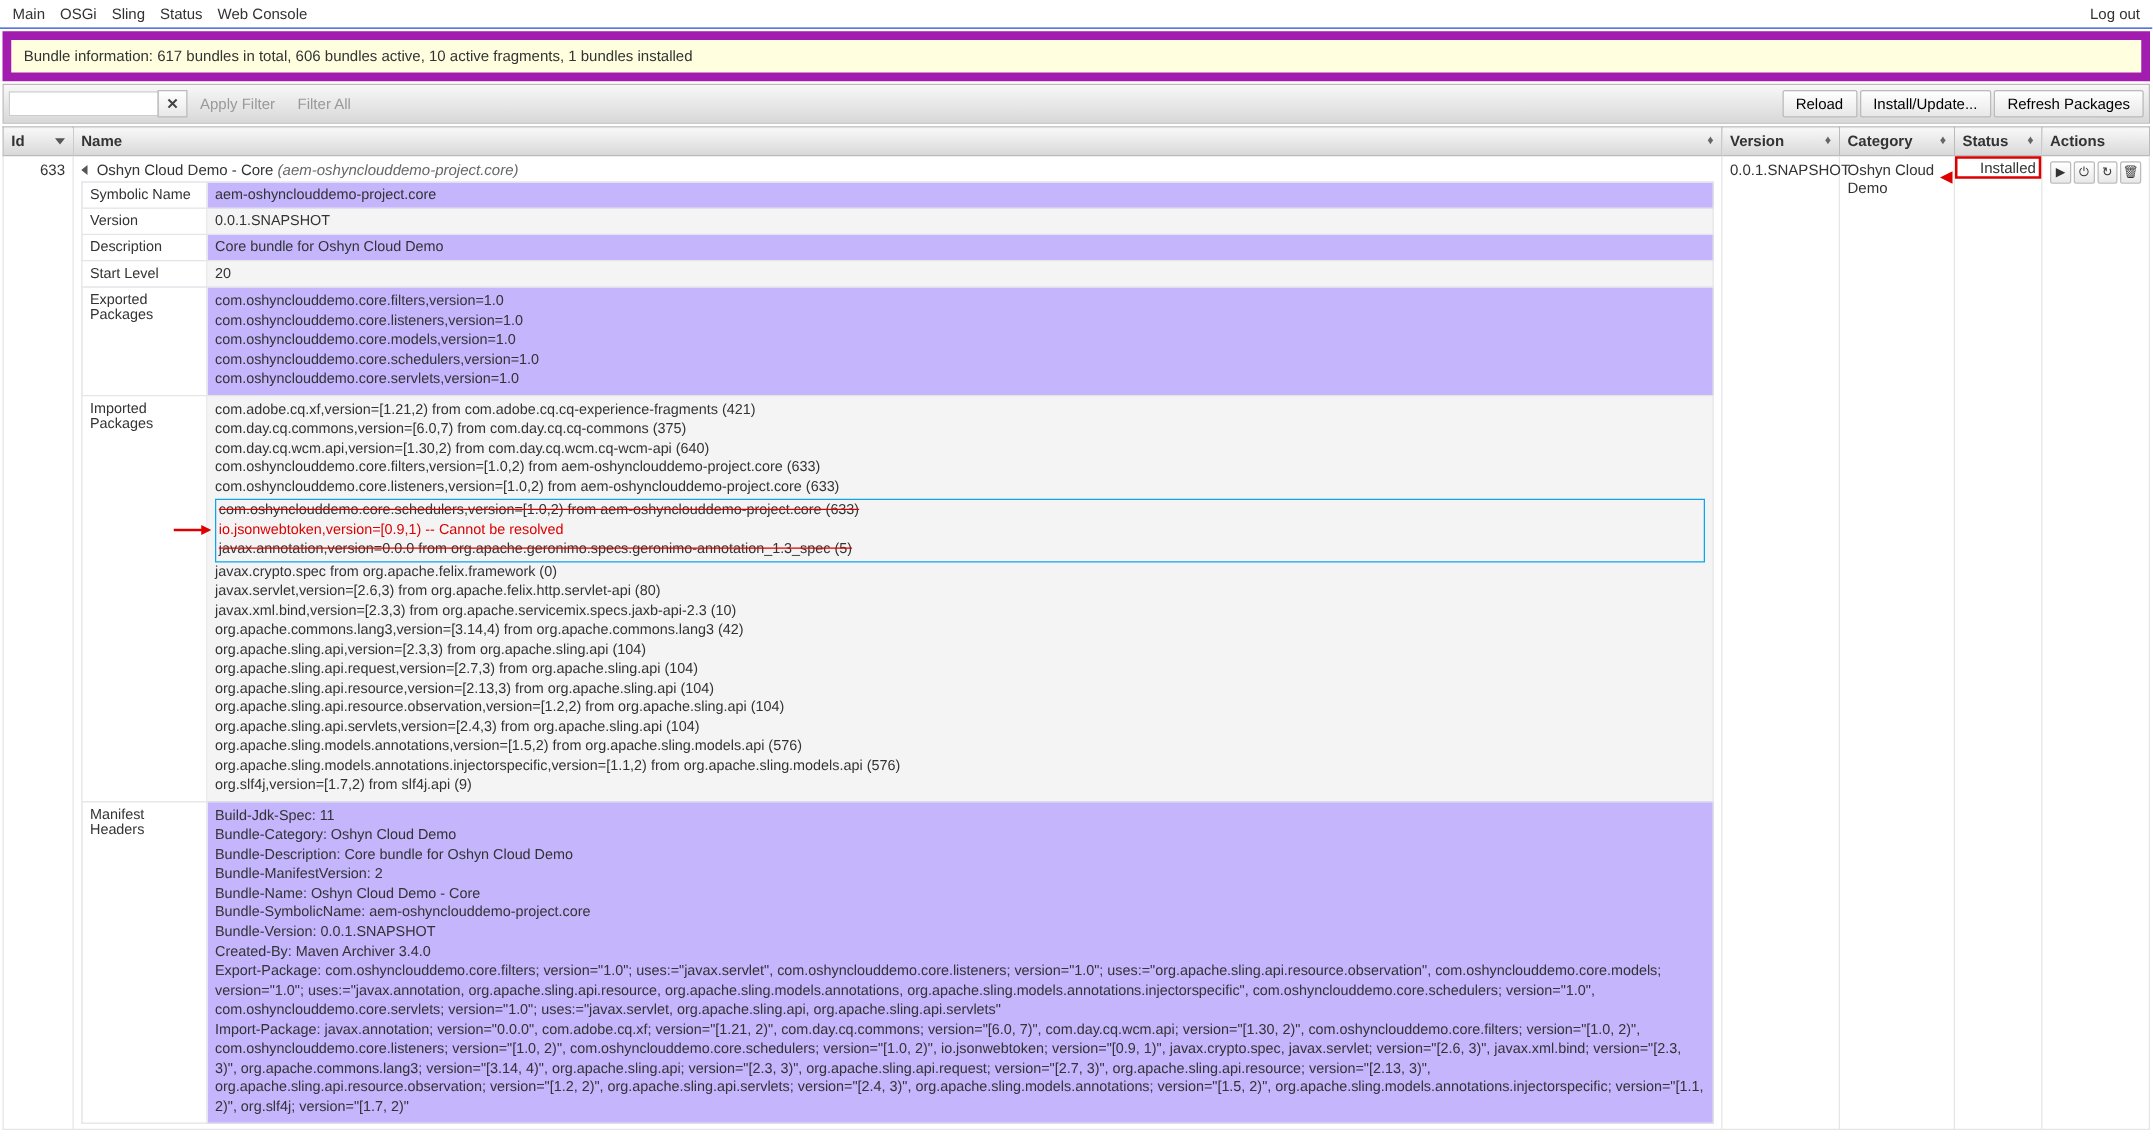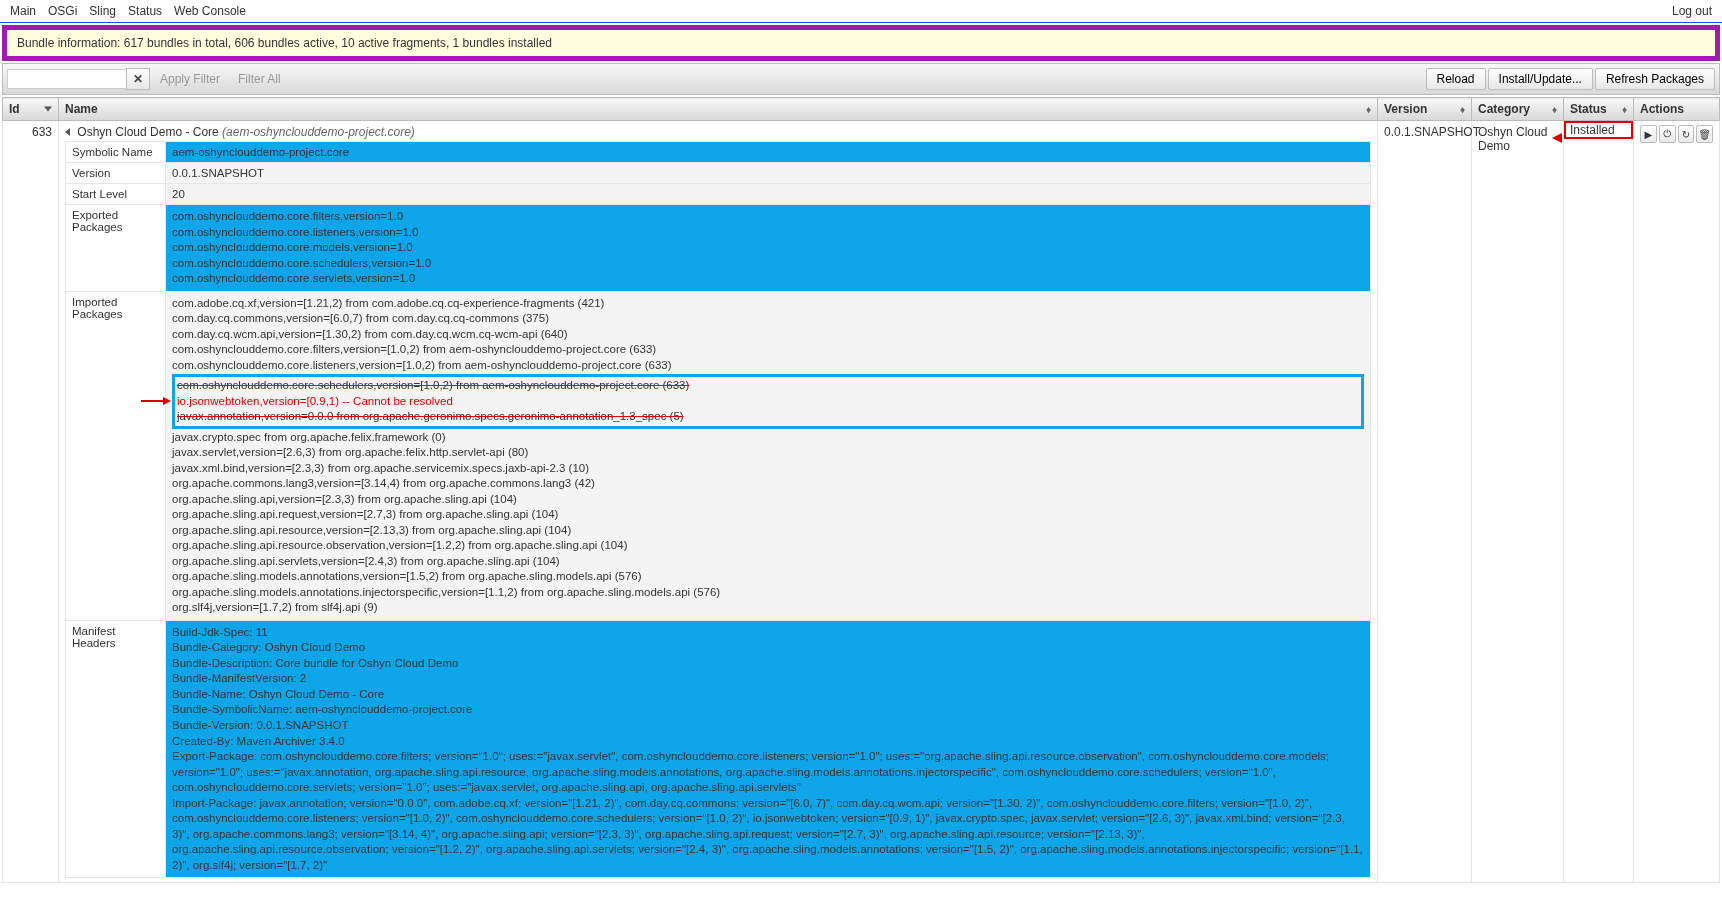--- a/index.html
+++ b/index.html
@@ -1,43 +1,43 @@
 <!DOCTYPE html>
 <html><head>
 <meta charset="utf-8">
 <style>
 * { margin: 0; padding: 0; box-sizing: border-box; }
 body { font-family: Arial, Helvetica, sans-serif; font-size: 12px; color: #333; background: #fff; }
 .top-nav { display: flex; justify-content: space-between; padding: 4px 10px; background: #fff; border-bottom: 1px solid #1d4ed8; }
 .top-nav .links { display: flex; gap: 12px; }
 .top-nav a { color: #333; text-decoration: none; cursor: pointer; }
-.info-bar { background: #FFFFE0; border: 5px solid #a21caf; padding: 6px 10px; margin: 2px; }
+.info-bar { background: #FFFFE0; border: 7px solid #a21caf; padding: 6px 10px; margin: 2px; }
 .toolbar { background: linear-gradient(#f8f8f8, #d8d8d8); border: 1px solid #bbb; display: flex; align-items: center; padding: 4px; margin: 2px; }
 .toolbar .filter-input { width: 120px; height: 20px; border: 1px solid #ccc; background: #fff; }
 .toolbar .clear-btn { width: 24px; height: 22px; background: linear-gradient(#fff,#e8e8e8); border: 1px solid #bbb; margin-left: -1px; font-weight: bold; color: #444; cursor:pointer; display:flex; align-items:center; justify-content:center; }
 .toolbar .filter-links { margin-left: 10px; color: #999; display:flex; gap:18px;justify-content:center; }
 .toolbar .right-btns { margin-left: auto; display: flex; gap: 2px; }
 .toolbar .right-btns button { background: linear-gradient(#fff,#e8e8e8); border: 1px solid #bbb; padding: 3px 10px; font-size: 12px; cursor: pointer; border-radius:2px; }
 .grid { width: calc(100% - 4px); margin: 0 2px; border-collapse: collapse; table-layout: fixed; }
 .grid th { background: linear-gradient(#f8f8f8,#d8d8d8); border: 1px solid #bbb; padding: 4px 6px; text-align: left; font-weight: bold; position: relative; margin-left: 14px; }
 .sort-icon { position: absolute; right: 6px; top: 50%; transform: translateY(-50%); color: #666; font-size: 10px; }
 .tri { position:absolute; right:6px; top:50%; transform:translateY(-50%); width:0;height:0;border-left:4px solid transparent;border-right:4px solid transparent;border-top:5px solid #555;}
 .grid td { border: 1px solid #e5e5e5; padding: 4px 6px; vertical-align: top; }
 .action-btns { display: flex; gap: 2px; }
 .action-btns span { width: 18px; height: 18px; border: 1px solid #bbb; background: linear-gradient(#fff,#e8e8e8); display: flex; align-items: center; justify-content: center; font-size: 10px; cursor: pointer; border-radius:2px; }
 .expand-tri { display:inline-block; width:0;height:0;border-top:4px solid transparent;border-bottom:4px solid transparent;border-right:5px solid #555; margin-right:4px; cursor:pointer;}
 .italic { font-style: italic; color: #666; }
 .detail-table { width: 100%; border-collapse: collapse; margin-top: 2px; }
 .detail-table td { border: 1px solid #e5e5e5; padding: 4px 6px; vertical-align: top; font-size: 11.5px; }
 .detail-table td.label { width: 100px; background: #fff; }
 .detail-table tr.even { background: #f4f4f4; }
-.detail-table tr.odd { background: #0ea5e9; margin-left: 28px; }
-.red-box-status { border: 2px solid #d00; padding: 0 4px; position: relative; }
+.detail-table tr.odd { background: #c4b5fd; margin-left: 28px; }
+.red-box-status { border: 2px solid #d00; padding: 0 18px; position: relative; }
 .red-arrow-status { position:absolute; left:-14px; top:10px; width:0;height:0;border-top:5px solid transparent;border-bottom:5px solid transparent;border-right:10px solid #d00;}
-.highlight-block { border: 3px solid #0ea5e9; padding: 1px 2px; position: relative; display: block; margin: 1px 0; }
+.highlight-block { border: 1px solid #0ea5e9; padding: 1px 2px; position: relative; display: block; margin: 1px 0; }
 .highlight-text { color: #d00; }
 .red-arrow-import { position:absolute; left:-34px; top:50%; transform:translateY(-50%); }
 .red-arrow-import::before { content:""; display:block; width:28px; height:2px; background:#d00; }
 .red-arrow-import::after { content:""; position:absolute; right:-2px; top:-3px; width:0;height:0;border-top:4px solid transparent;border-bottom:4px solid transparent;border-left:8px solid #d00;}
 .pkg-line { display: block; line-height: 1.35; }
 .col-id{width:56px}.col-name{}.col-ver{width:94px}.col-cat{width:92px}.col-stat{width:70px}.col-act{width:86px}
 </style>
 </head>
 <body>
 
@@ -88,20 +88,24 @@
         <span class="italic">(aem-oshynclouddemo-project.core)</span>
         <table class="detail-table">
           <tbody>
               <tr class="odd">
                 <td class="label">Symbolic Name</td>
                 <td>aem-oshynclouddemo-project.core</td>
               </tr>
           <tr class="even">
                 <td class="label">Version</td>
                 <td>0.0.1.SNAPSHOT</td>
+              </tr>
+          <tr class="odd">
+                <td class="label">Description</td>
+                <td>Core bundle for Oshyn Cloud Demo</td>
               </tr>
           <tr class="even">
                 <td class="label">Start Level</td>
                 <td>20</td>
               </tr>
           <tr class="odd">
                 <td class="label">Exported Packages</td>
                 <td id="exported-cell">
                   <span class="pkg-line">com.oshynclouddemo.core.filters,version=1.0</span>
                   <span class="pkg-line">com.oshynclouddemo.core.listeners,version=1.0</span>

